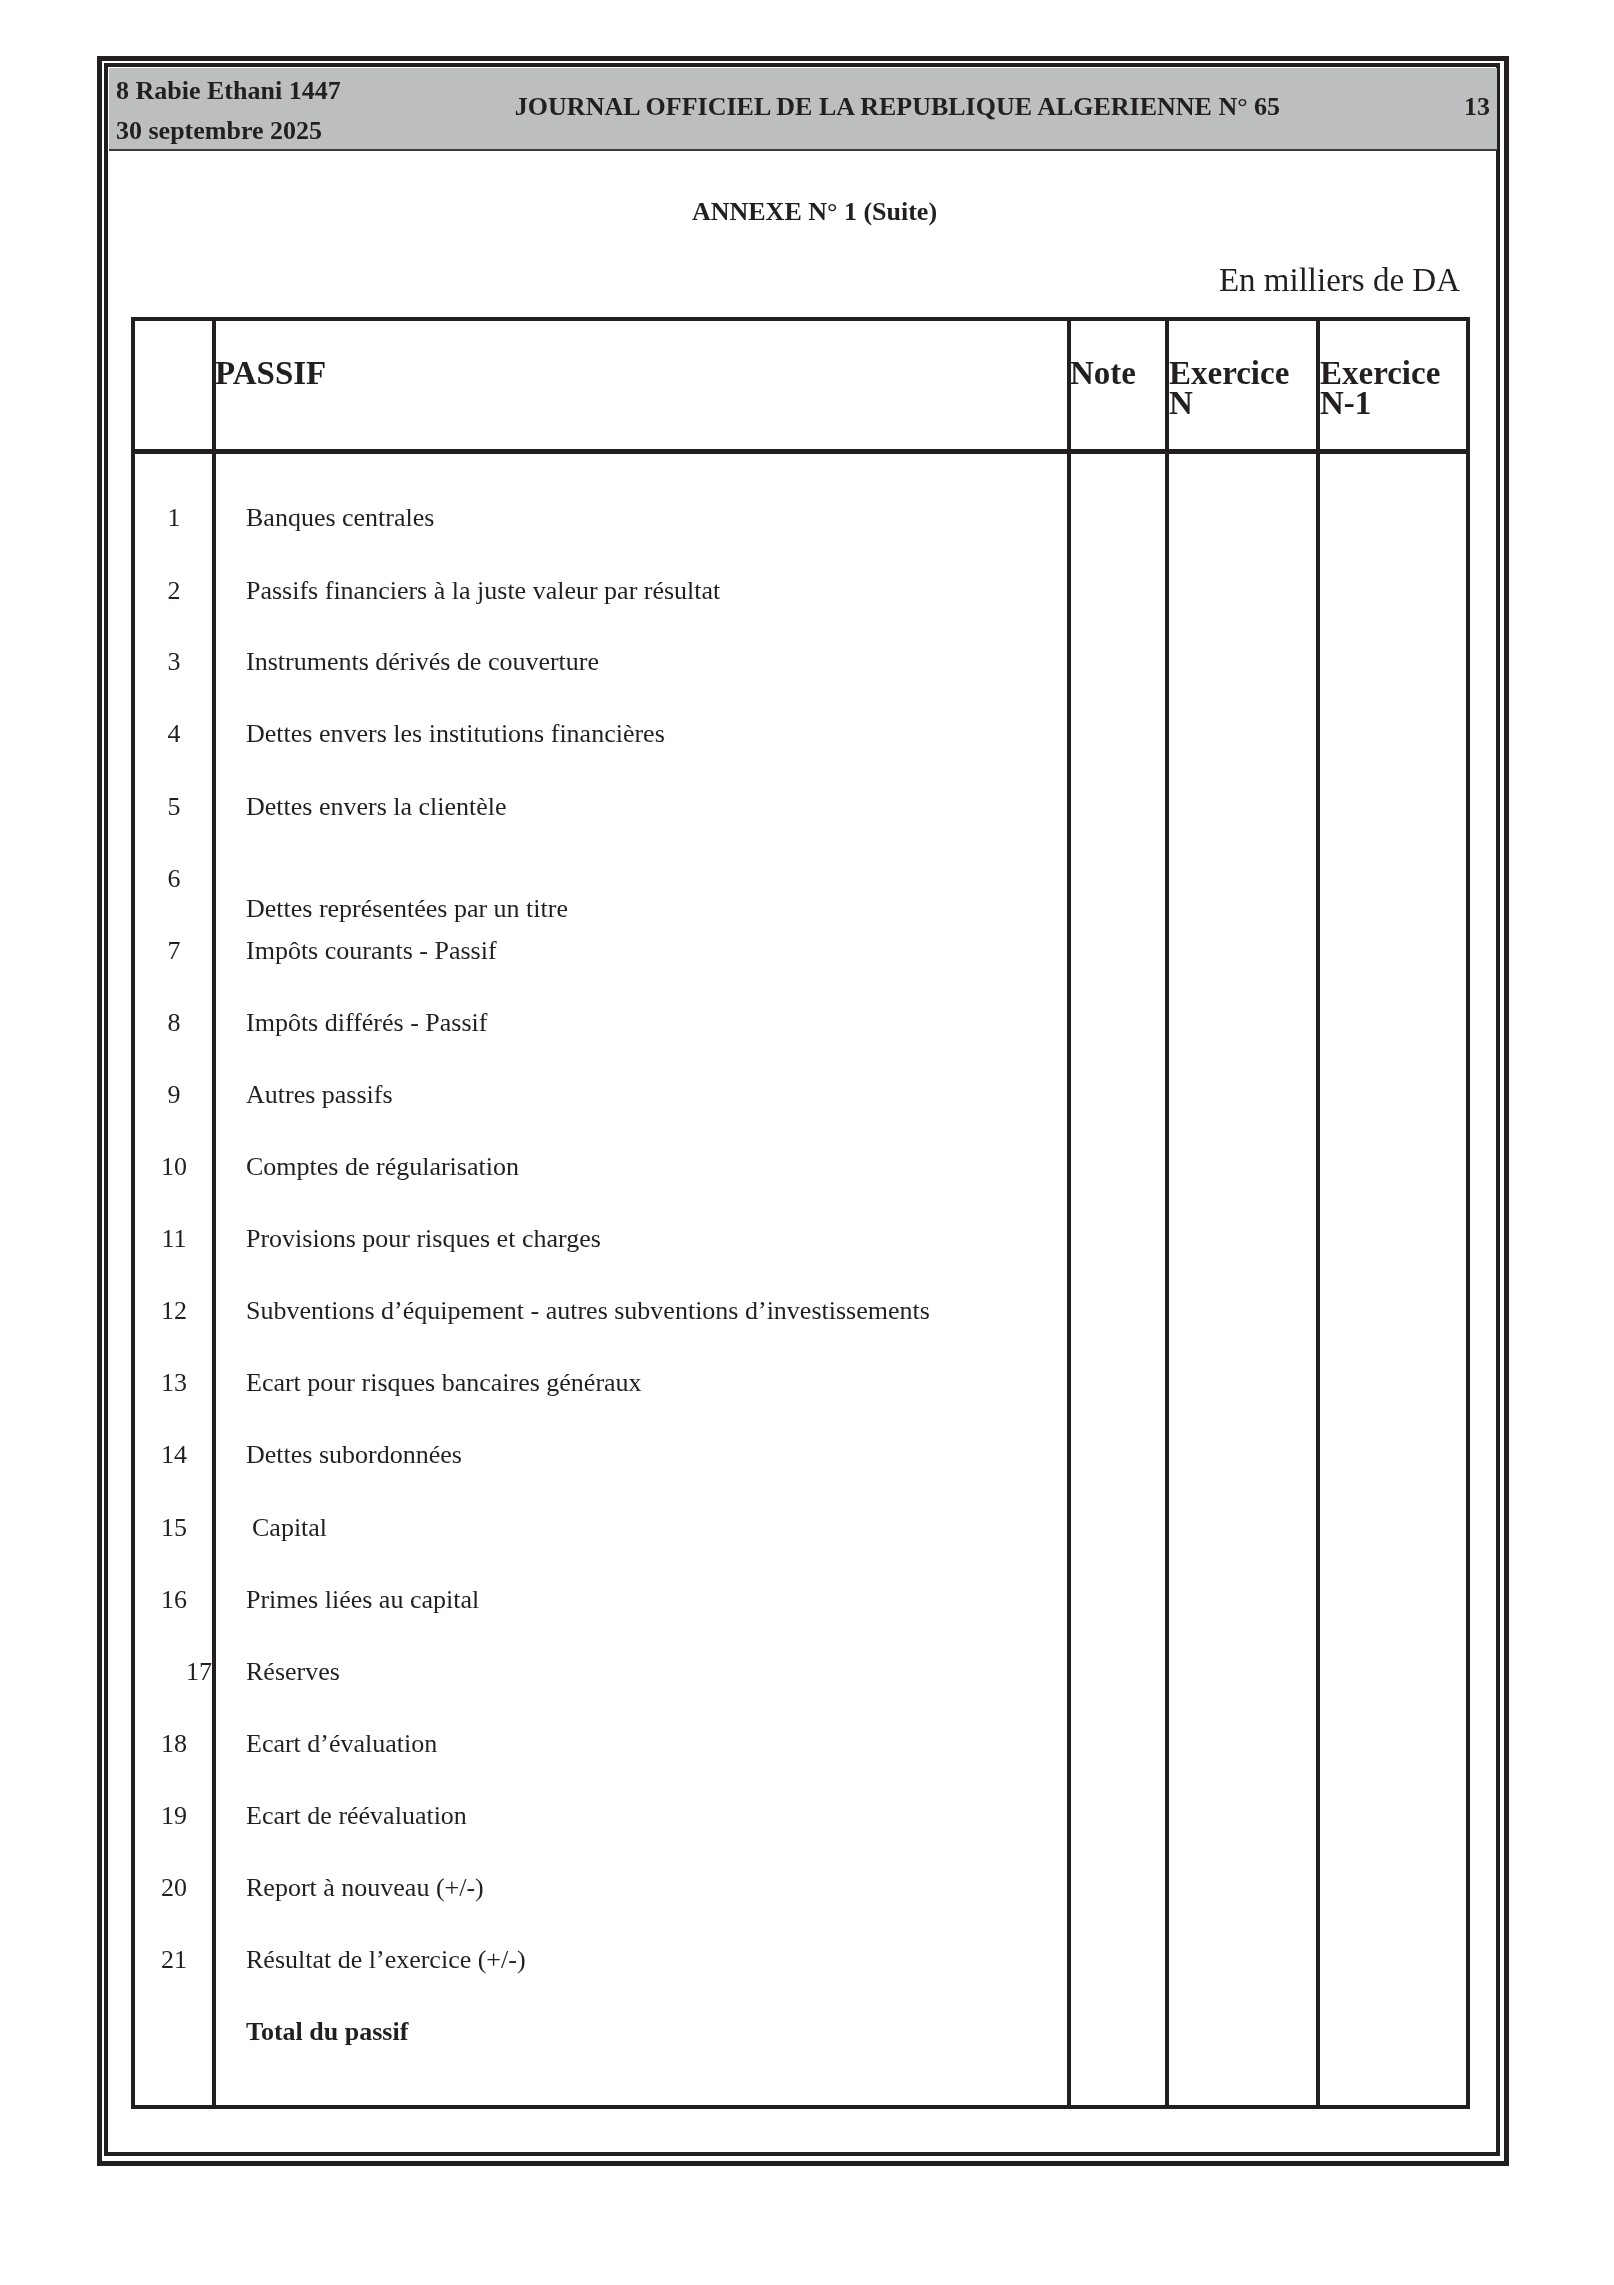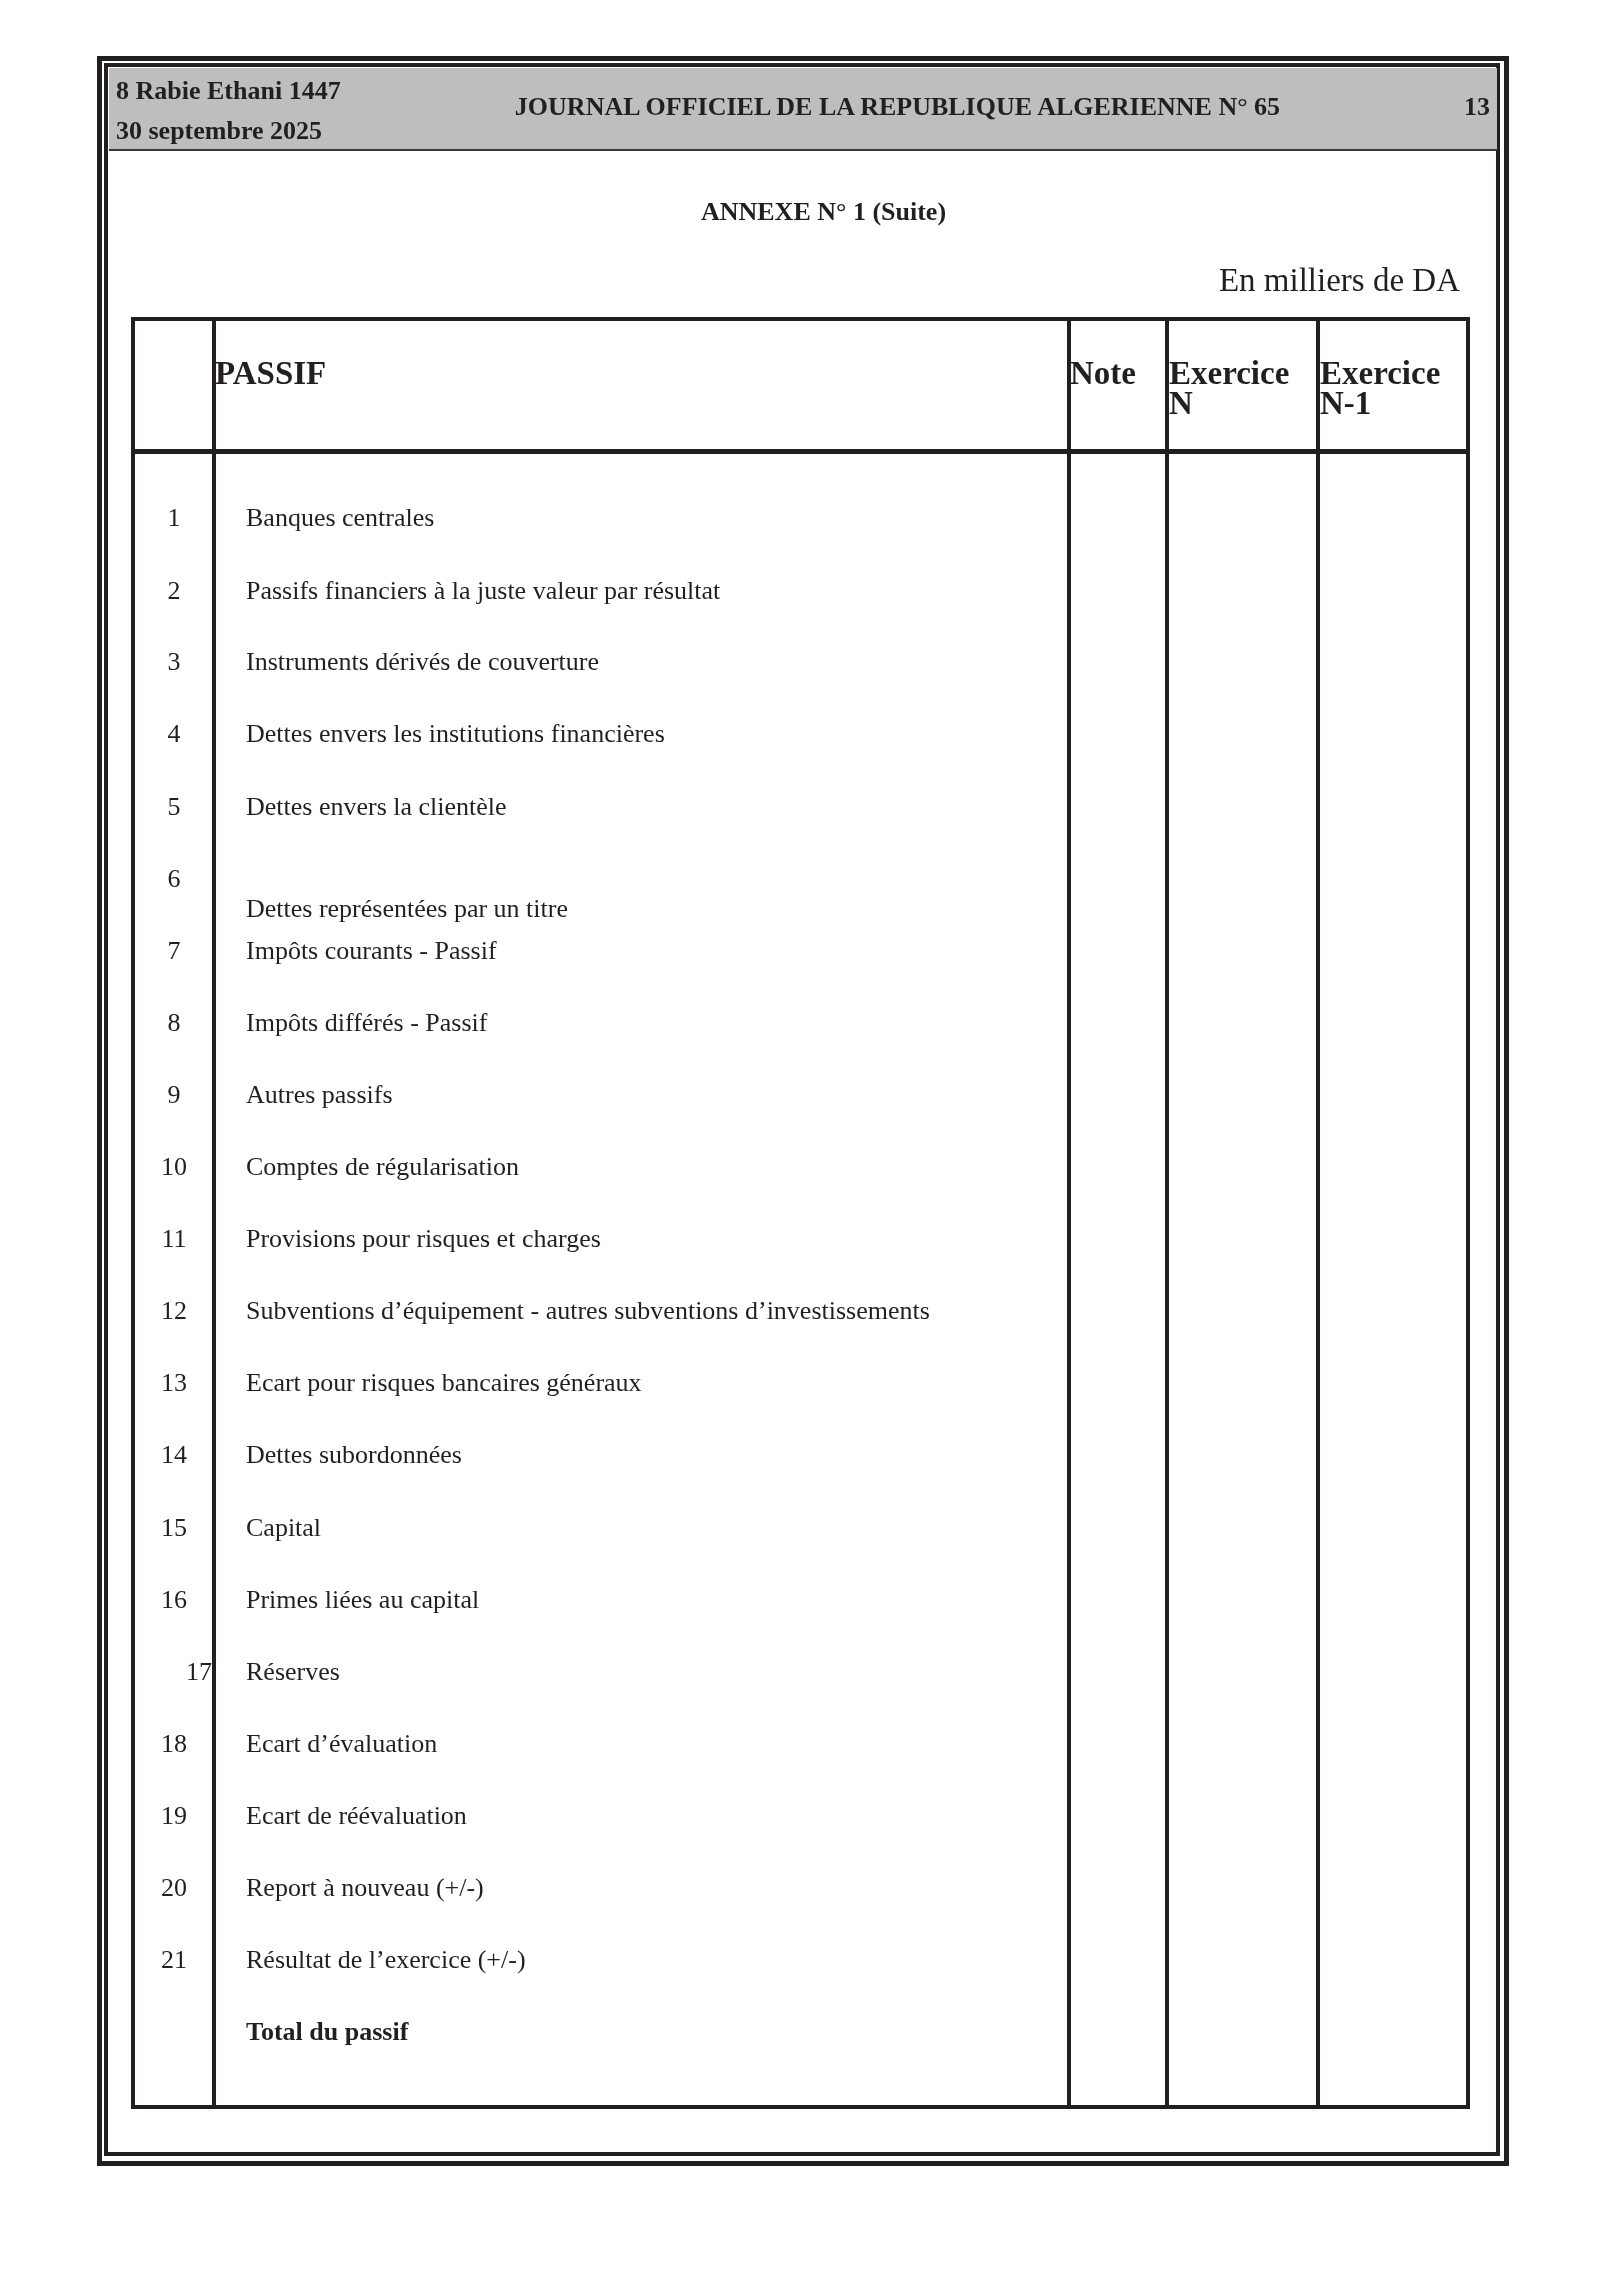--- a/index.html
+++ b/index.html
@@ -5,21 +5,21 @@
   html, body { margin:0; padding:0; background:#ffffff; }
   body { width:1615px; height:2285px; position:relative; font-family:"Liberation Serif","DejaVu Serif",serif; color:#231f20; overflow:hidden; }
   .outer-frame { position:absolute; left:97px; top:56px; width:1402px; height:2100px; border:5.4px solid #231f20; box-sizing:content-box; }
   .inner-frame { position:absolute; left:104px; top:63px; width:1388px; height:2085px; border:4.5px solid #231f20; box-sizing:content-box; }
   .header-band { position:absolute; left:109px; top:68px; width:1388px; height:81px; background:#bdbec0; border-bottom:2.7px solid #3a3a3a; }
   .hdr-date { position:absolute; left:116px; top:71px; font-weight:bold; font-size:26px; line-height:40px; }
   .hdr-title { position:absolute; left:0; width:1615px; top:90px; text-align:center; font-weight:bold; font-size:26px; line-height:33px; }
   .hdr-title span { position:relative; left:90px; }
   .hdr-page { position:absolute; right:125px; top:90px; font-weight:bold; font-size:26px; line-height:33px; }
   .annex-title { position:absolute; left:0; width:1615px; top:195px; text-align:center; font-weight:bold; font-size:26px; line-height:33px; }
-  .annex-title span { position:relative; left:16px;margin-top:12px; }
+  .annex-title span { position:relative; left:7px;margin-top:12px; }
   .unit-note { position:absolute; right:155px; top:264px; font-weight:normal; font-size:33px; line-height:33px; }
   .tbl { position:absolute; left:131px; top:317px; width:1339px; height:1792px; border:4.5px solid #231f20; box-sizing:border-box; }
   .vline { position:absolute; top:317px; height:1792px; width:3.6px; background:#231f20; }
   .hline-head { position:absolute; left:131px; top:449px; width:1339px; height:4.5px; background:#231f20; }
   .th { position:absolute; top:358px; font-weight:bold; font-size:33px; line-height:30px; text-align:left; }
   .row-num { position:absolute; left:136px; width:76px; text-align:center; font-size:26px; line-height:33px; }
   .row-label { position:absolute; left:246px; font-size:26px; line-height:33px; white-space:nowrap; }
   .row-label.bold { font-weight:bold; }
 </style>
 </head>
@@ -113,21 +113,21 @@
     <div>
       <div class="row-num" style="top: 1366px;">13</div>
       <div class="row-label" style="top: 1366px;">Ecart pour risques bancaires généraux</div>
     </div>
     <div>
       <div class="row-num" style="top: 1438px;">14</div>
       <div class="row-label" style="top: 1438px;">Dettes subordonnées</div>
     </div>
     <div>
       <div class="row-num" style="top: 1511px;">15</div>
-      <div class="row-label" style="top: 1511px;">Capital</div>
+      <div class="row-label" style="top: 1511px; margin-left: 6px;">Capital</div>
     </div>
     <div>
       <div class="row-num" style="top: 1583px;">16</div>
       <div class="row-label" style="top: 1583px;">Primes liées au capital</div>
     </div>
     <div>
       <div class="row-num" style="top: 1655px; text-align: right;">17</div>
       <div class="row-label" style="top: 1655px;">Réserves</div>
     </div>
     <div>

